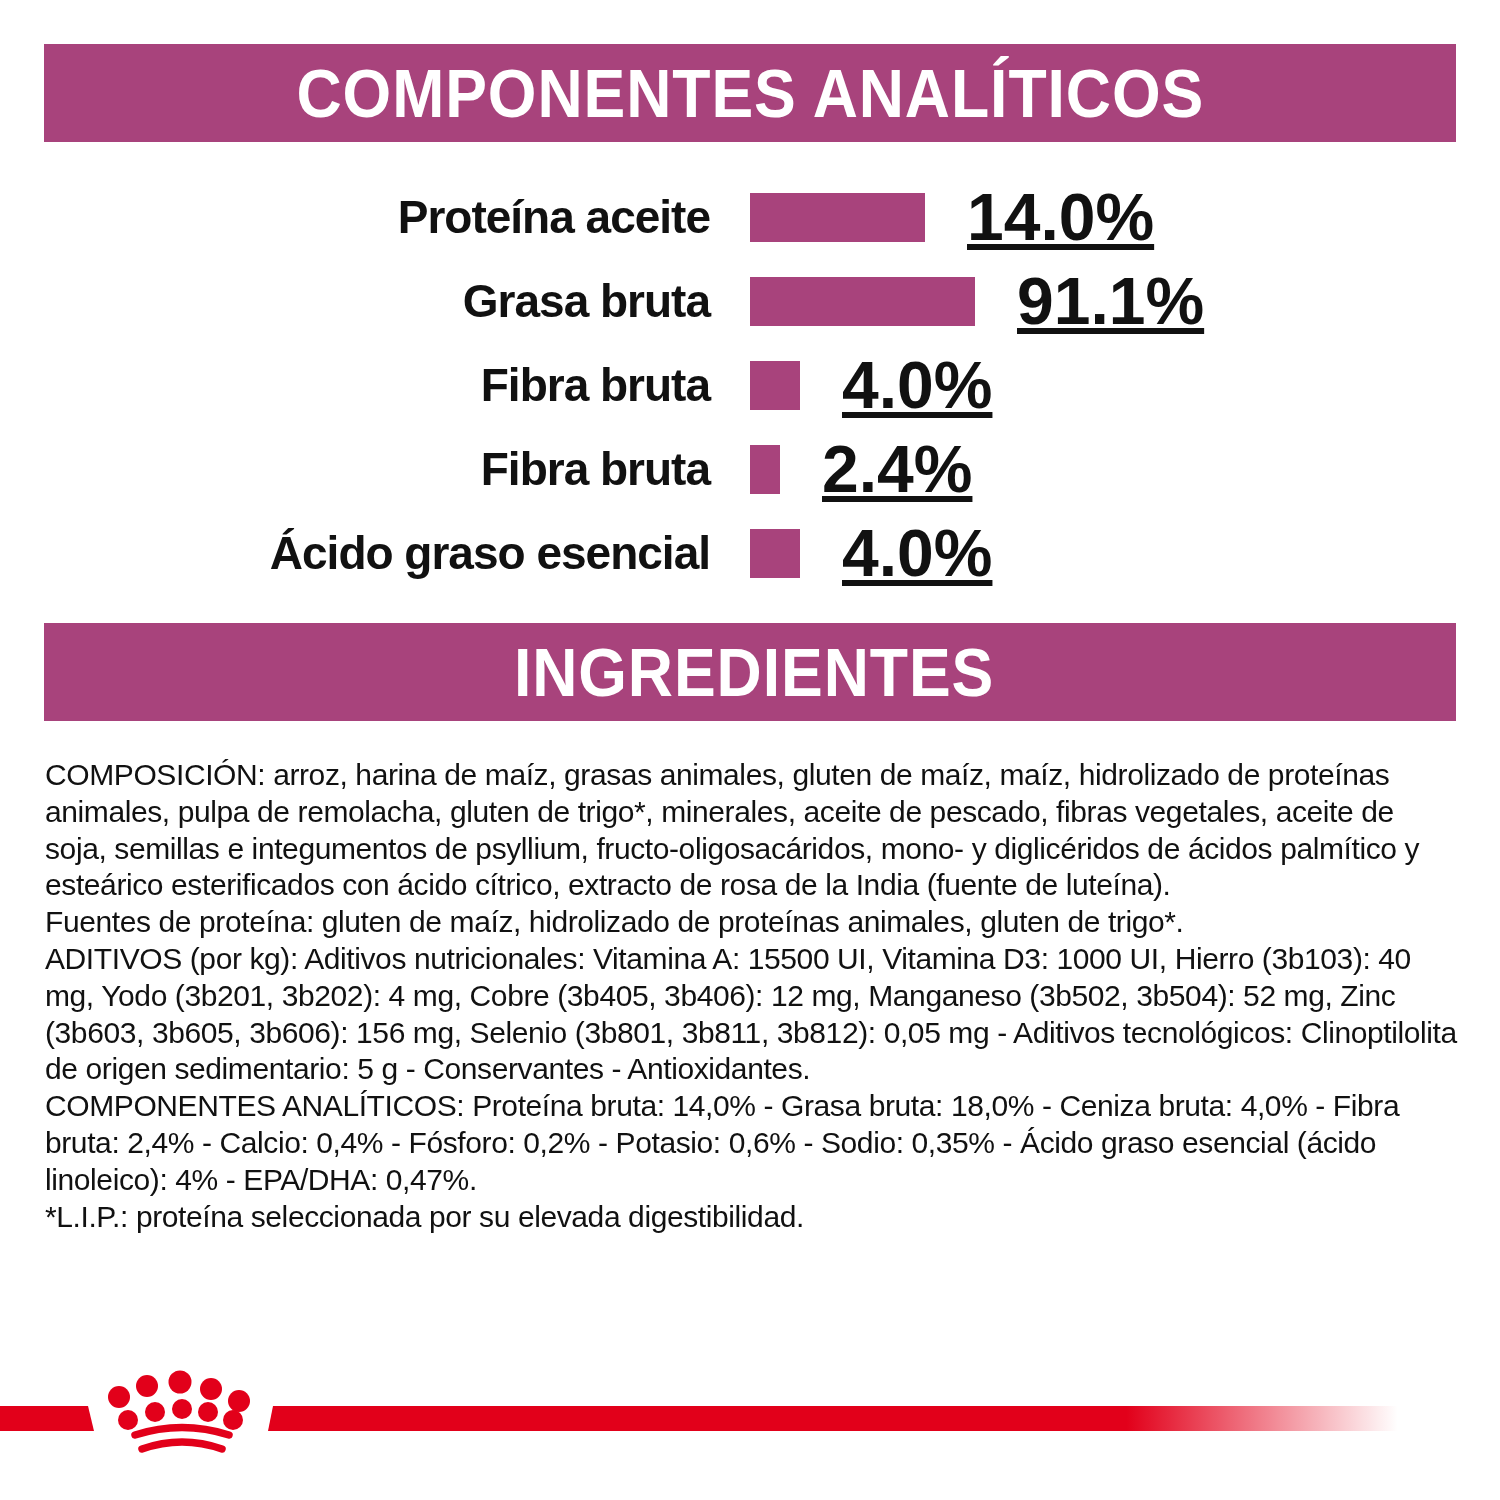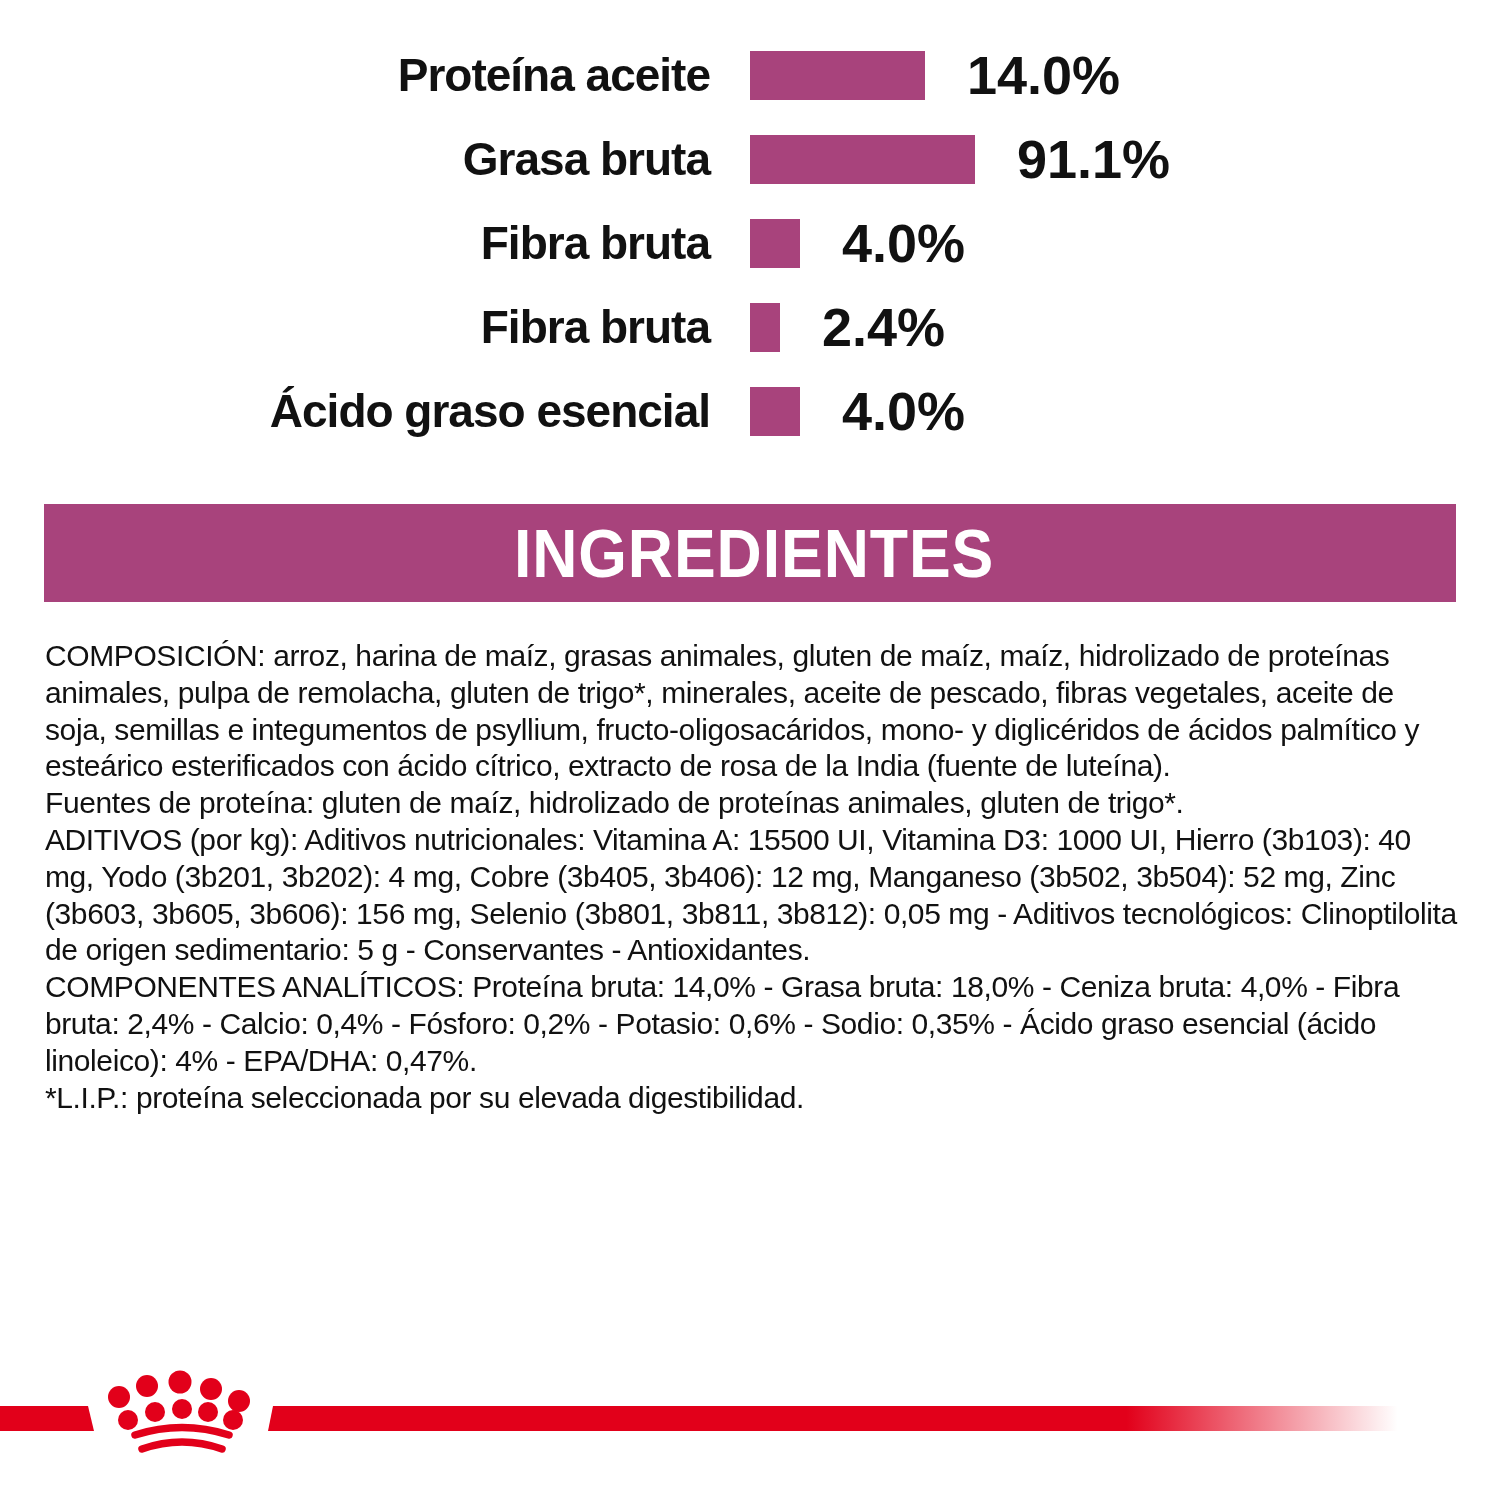--- a/index.html
+++ b/index.html
@@ -11,21 +11,21 @@
     color:var(--text, #111);
     overflow:hidden;
   }
   .banner {
     margin-left:44px; margin-right:44px;
     height:98px;
     background:var(--mauve, #A8437C);
     display:flex; align-items:center; justify-content:center;
   }
   .banner--first { margin-top:44px; }
-  .banner--second { margin-top:51px;padding-left:8px; }
+  .banner--second { margin-top:28px;padding-left:8px; }
   .banner-title {
     color:#ffffff;
     font-size:68px;
     font-weight:bold;
     letter-spacing:1px;
     white-space:nowrap;
     transform:scaleX(0.92);
   }
   .chart { margin-top:33px; }
   .chart-row { height:84px; display:flex; align-items:center; }
@@ -39,22 +39,23 @@
   }
   .chart-bar {
     height:49px;
     margin-left:40px;
     background:var(--mauve, #A8437C);
     flex:0 0 auto;
   }
   .chart-value {
     margin-left:42px;
     font-weight:bold;
-    font-size:54px;
+    font-size:66px;
     white-space:nowrap;
+    text-decoration:underline;
   }
   .bodytext {
     margin:36px 40px 16px 45px;
     font-size:30px;
     line-height:36.8px;
     letter-spacing:-0.4px;
   }
   .bodytext p { margin:0; }
   .band {
     position:absolute;
@@ -77,20 +78,23 @@
     width:160px; height:92px;
   }
   .crown .dot { fill:var(--red, #E2001A); }
   .crown .arc { stroke:var(--red, #E2001A); stroke-width:7.5; fill:none; stroke-linecap:round; }
 </style>
 </head>
 <body>
 
 <div class="page">
 
+  <div class="banner banner--first">
+    <div class="banner-title">COMPONENTES ANALÍTICOS</div>
+  </div>
 
   <div class="chart">
     <div class="chart-row">
       <div class="chart-label">Proteína aceite</div>
       <div class="chart-bar" style="width: 175px;"></div>
       <div class="chart-value">14.0%</div>
     </div>
 
     <div class="chart-row">
       <div class="chart-label">Grasa bruta</div>

